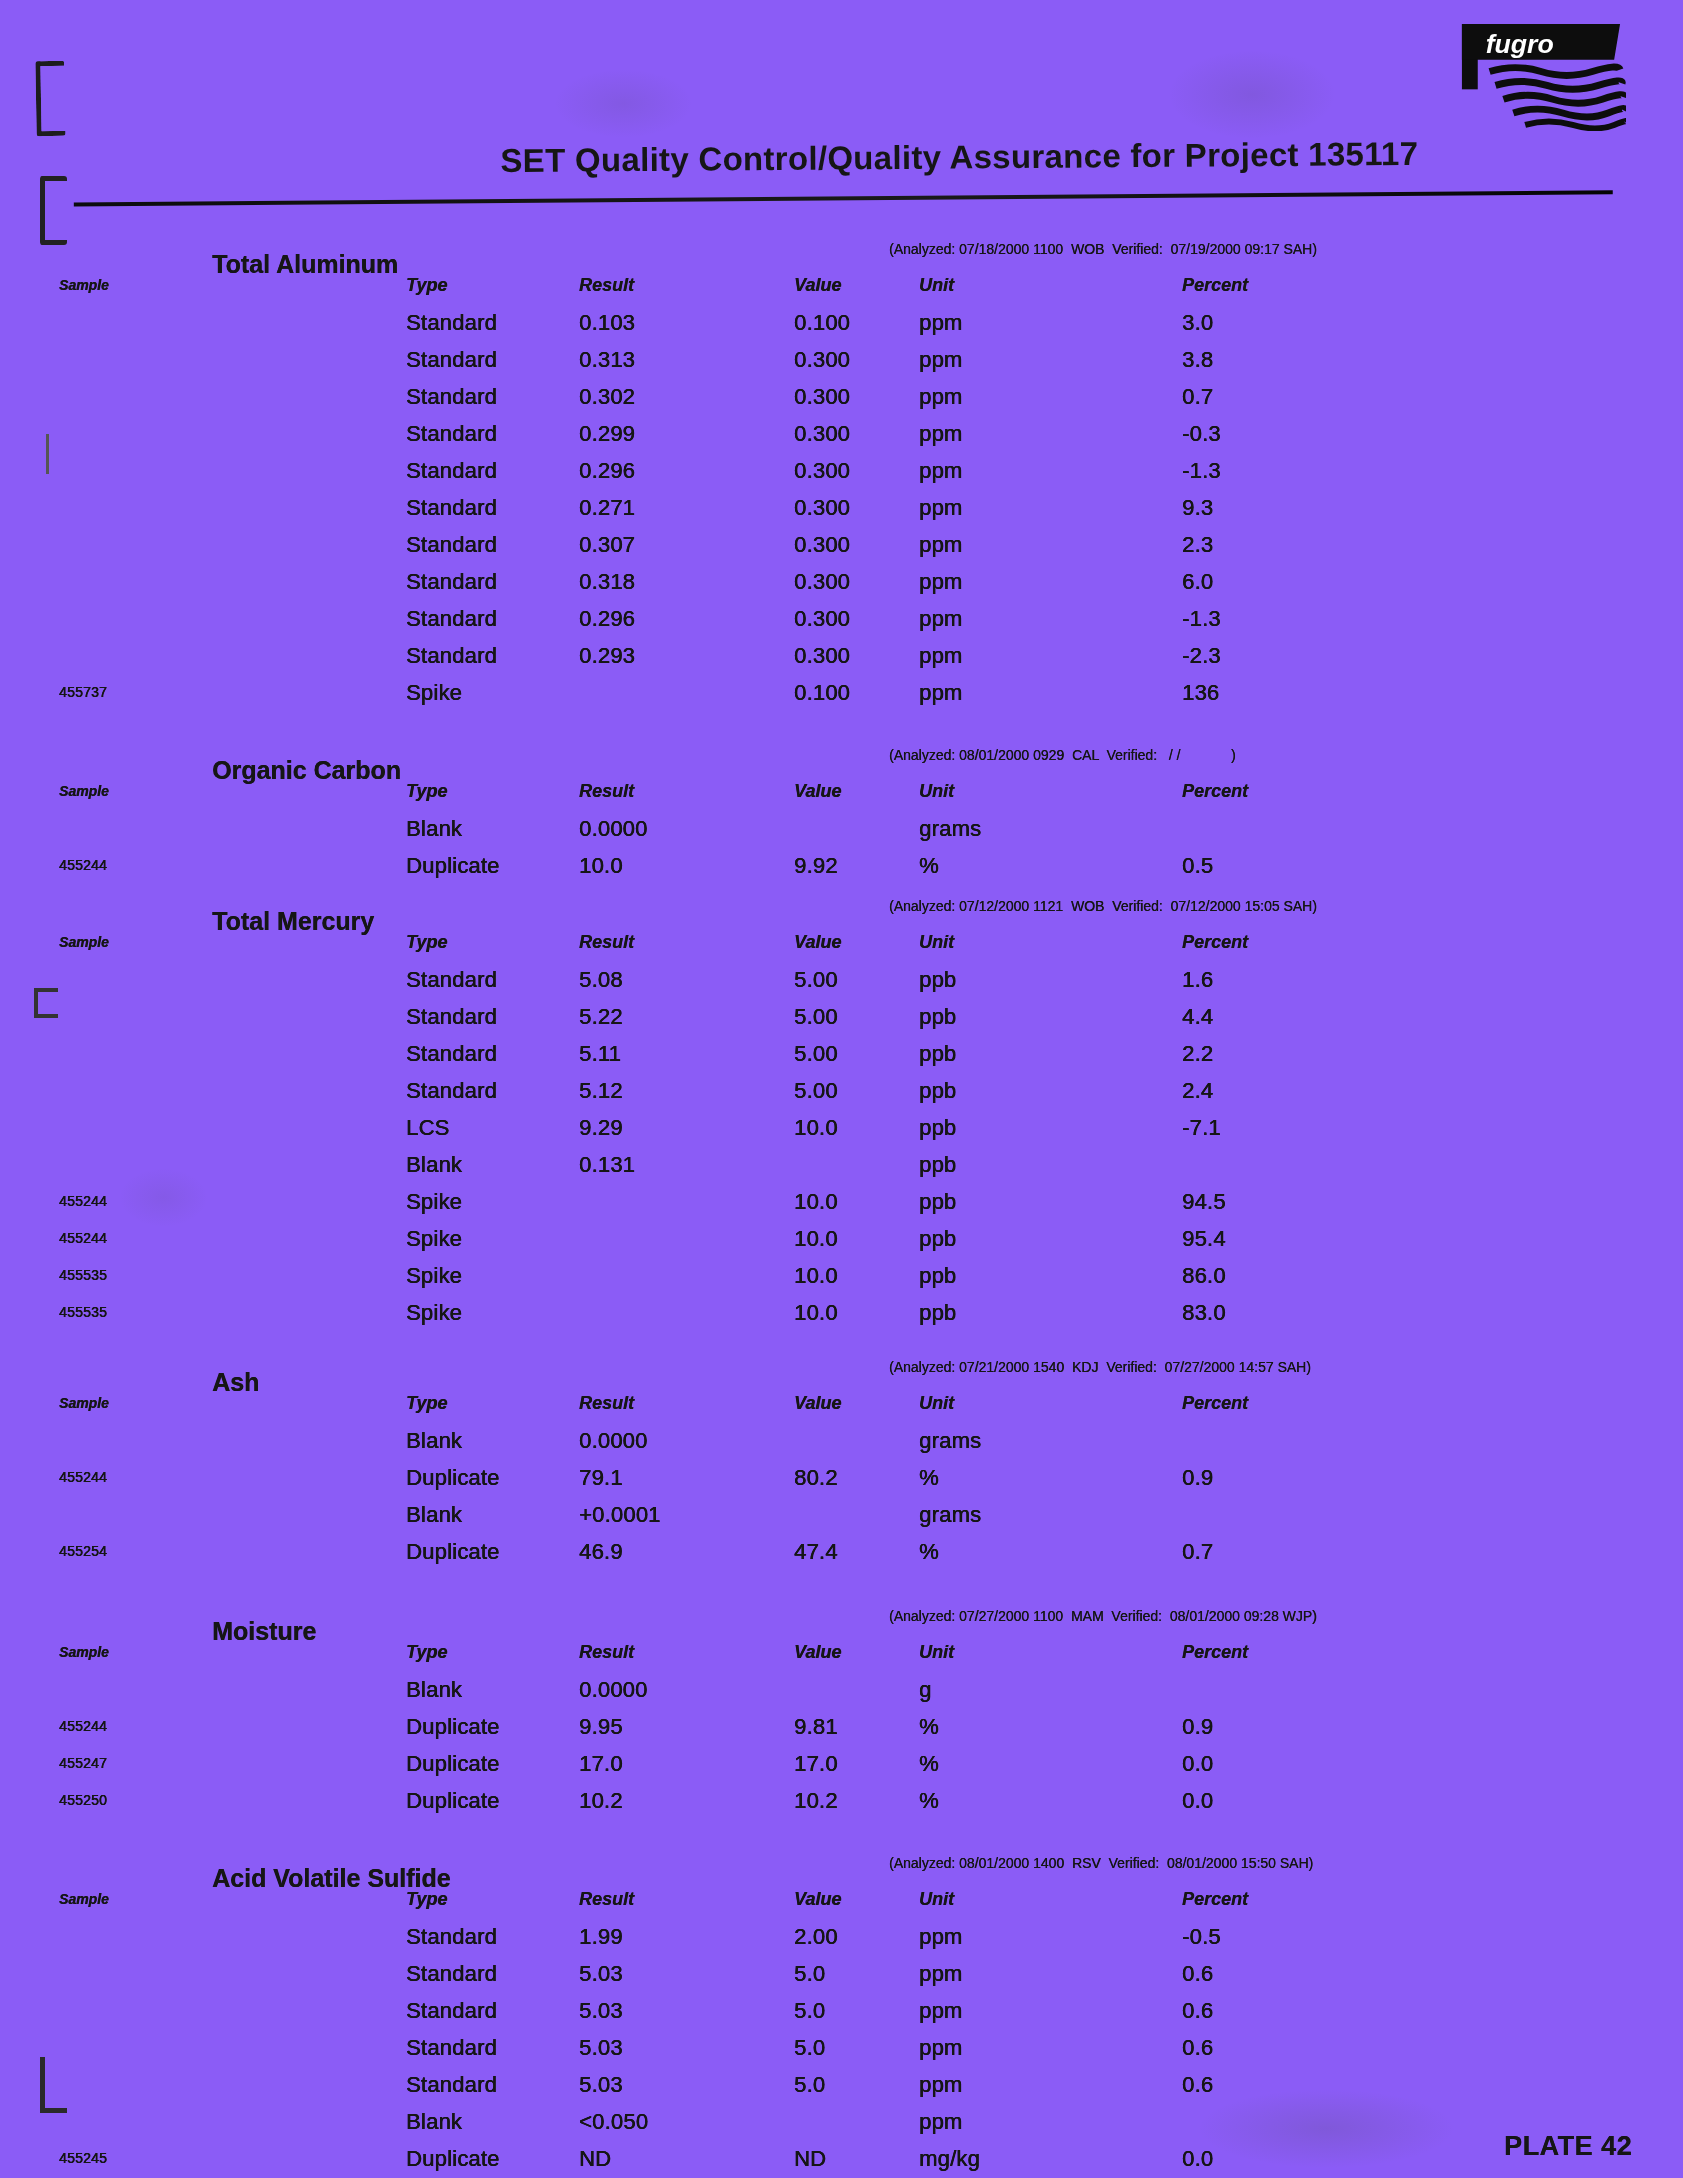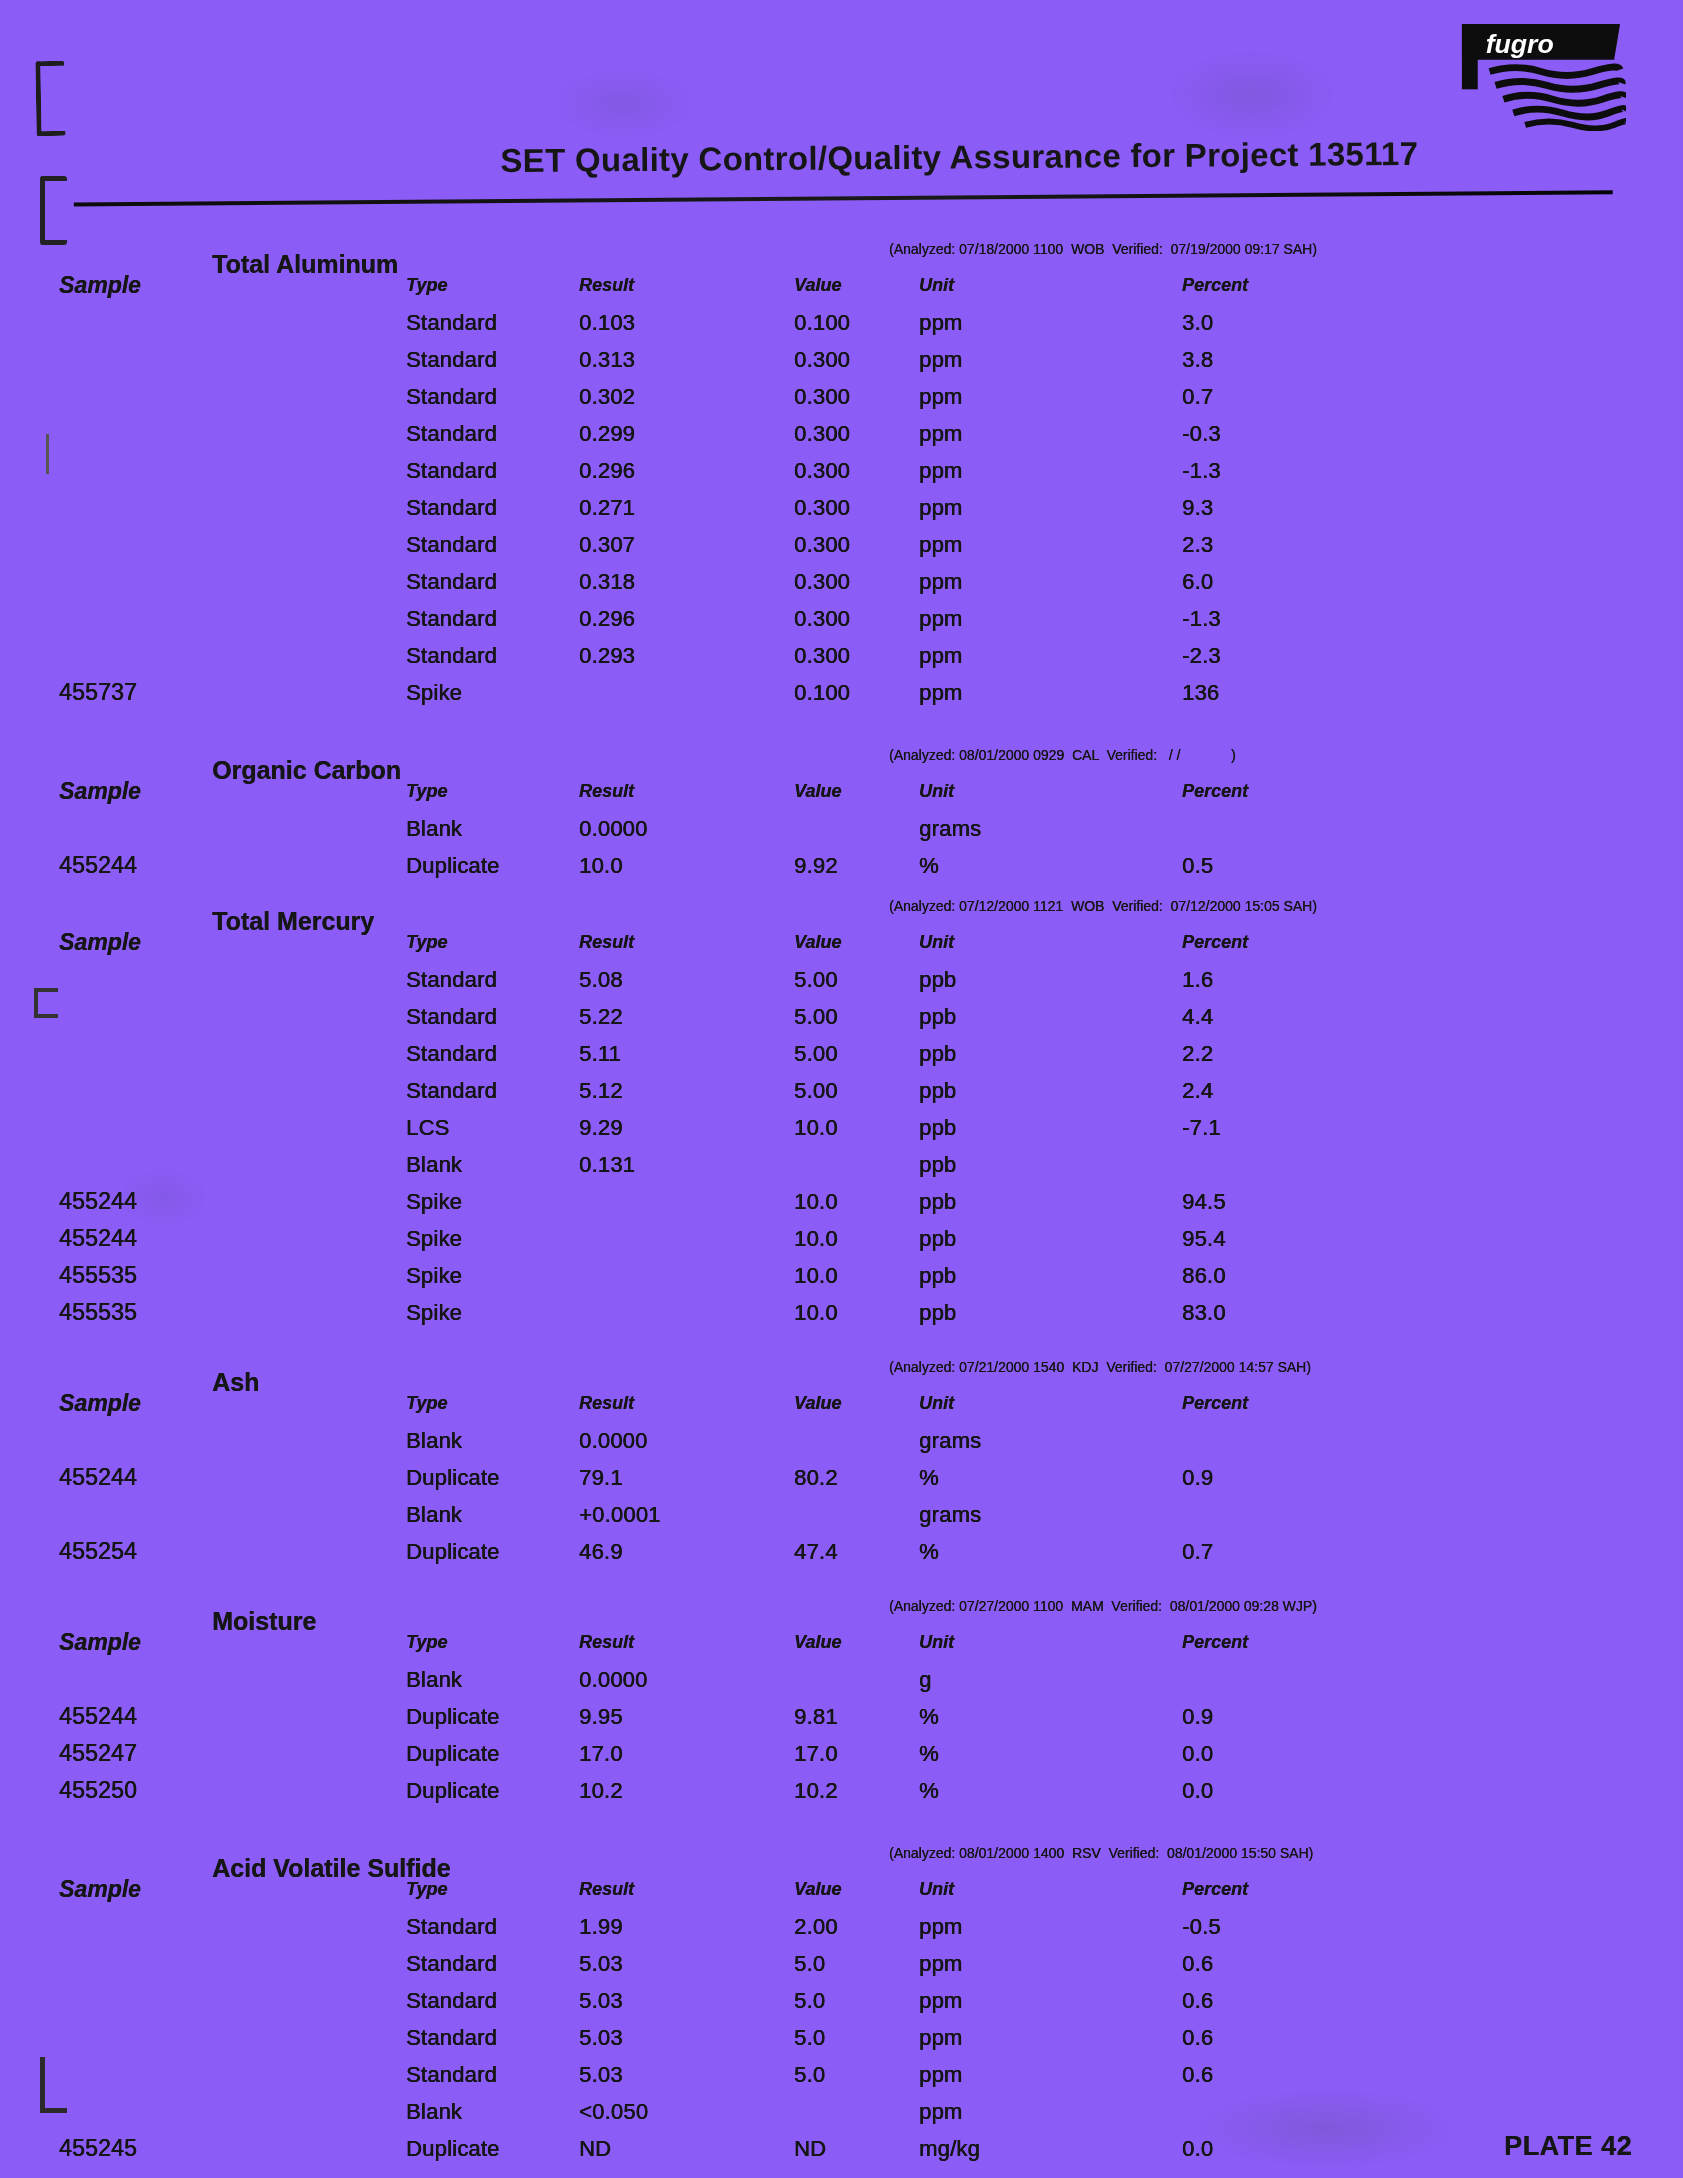--- a/index.html
+++ b/index.html
@@ -41,21 +41,21 @@
     background:linear-gradient(90deg,#0c0c0c 0%,#1a1a1a 55%,#050505 100%);
   }
 
   
   #sections{margin:22px 0 0 59px;}
   .section{position:relative;}
   #sections .section:nth-of-type(1){margin-top:4px;}
   #sections .section:nth-of-type(2){margin-top:24px;}
   #sections .section:nth-of-type(3){margin-top:2px;}
   #sections .section:nth-of-type(4){margin-top:16px;}
-  #sections .section:nth-of-type(5){margin-top:16px;}
+  #sections .section:nth-of-type(5){margin-top:26px;}
   #sections .section:nth-of-type(6){margin-top:24px;}
 
   .sec-header{position:relative;height:38px;}
   .sec-title{
     position:absolute;left:153px;top:16px;margin:0;
     font-size:25px;font-weight:700;line-height:38px;white-space:nowrap;
     text-shadow:0.4px 0 0 currentColor;
   }
   .sec-analyzed{
     position:absolute;left:830px;top:1px;
@@ -67,21 +67,21 @@
   .col-headers{line-height:37px;}
   .ch{
     font-size:18px;font-style:italic;font-weight:700;white-space:nowrap;
     text-shadow:0.3px 0 0 currentColor;
   }
   .row{line-height:37px;}
   .cell{
     font-size:22px;font-weight:400;white-space:pre;letter-spacing:0.2px;
     text-shadow:0.5px 0 0 currentColor, 0 0.2px 0 currentColor;
   }
-  .c-sample{font-size:23px;}
+  .c-sample{font-size:14px;}
 
   .plate{
     position:absolute;right:51px;bottom:16px;
     font-size:27px;font-weight:700;letter-spacing:0.5px;
     text-shadow:0.4px 0 0 currentColor;
   }
 </style>
 </head>
 <body>
 

